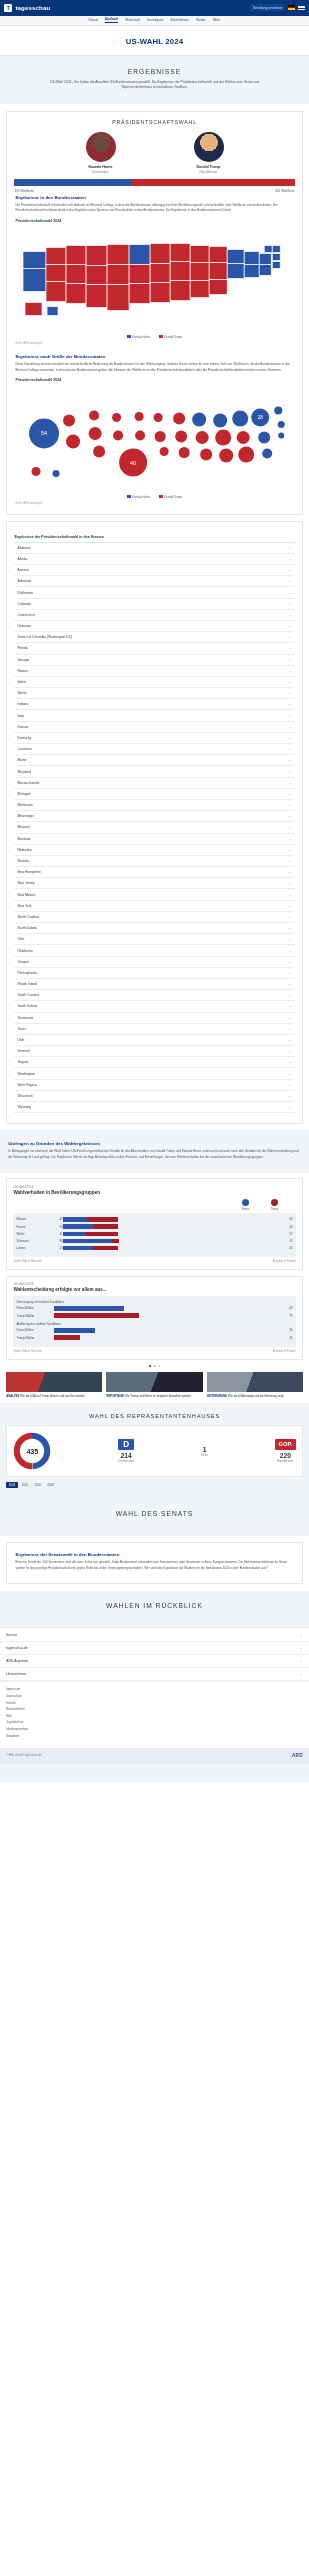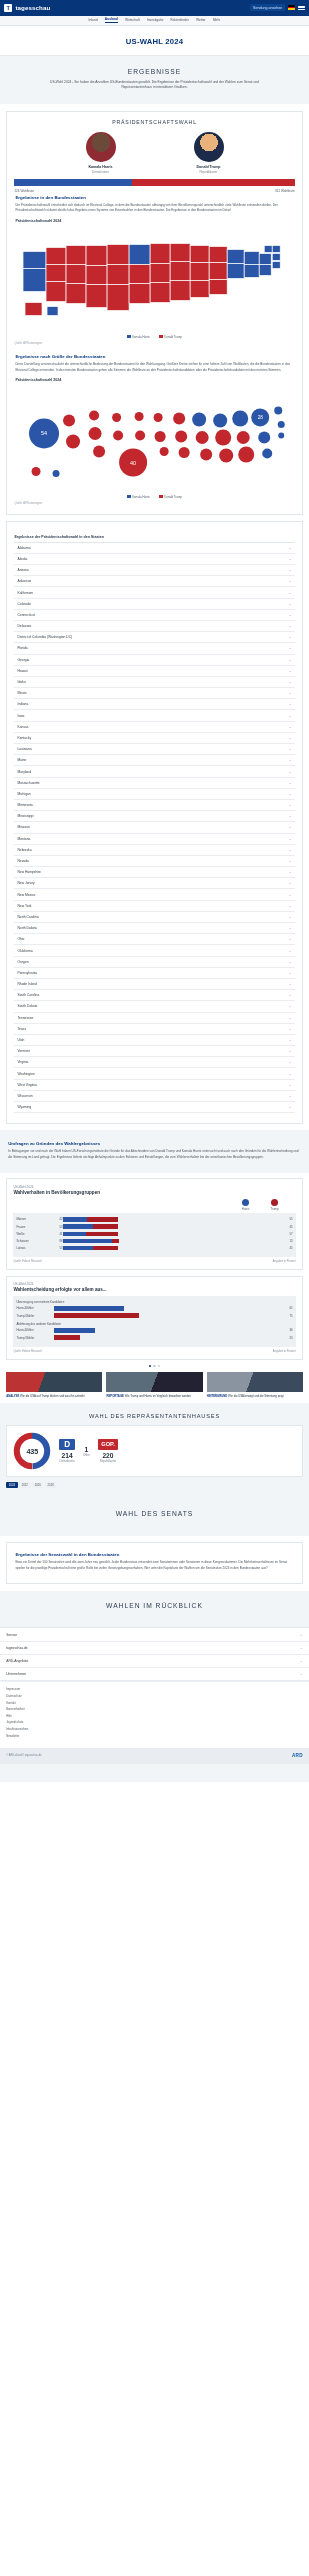--- a/index.html
+++ b/index.html
@@ -248,21 +248,21 @@
 
   
   .band-blue {
     background: #f2f5f8;
     padding: 9.3px 6.2px 10.3px;
     text-align: center;
   }
   .band-blue h2 { font-size: 5.7px; letter-spacing: 0.8px; color: #2b3b4e; font-weight: normal;}
   .house-card {
     background: #fff; border: 0.5px solid #e2e7ec; margin: 6.2px 0 0; padding: 6.2px;
-    display: flex; align-items: center; gap: 8px;
+    display: flex; align-items: center; justify-content: space-between; gap: 8px;
   }
   .donut { width: 38px; height: 38px; position: relative; }
   .donut .center {
     position: absolute; inset: 0; display: flex; align-items: center; justify-content: center;
     font-size: 7.2px; font-weight: bold; color: #1e2a36;
   }
   .party-col { text-align: center; }
   .party-col .badge {
     font-size: 8.2px; font-weight: bold; color: #fff;
     width: 15.5px; height: 11.3px; display: flex; align-items: center; justify-content: center;

